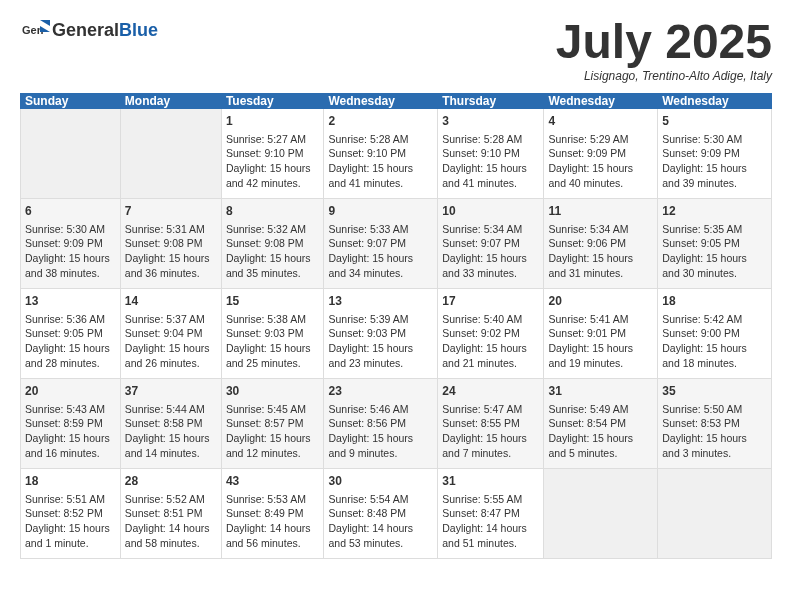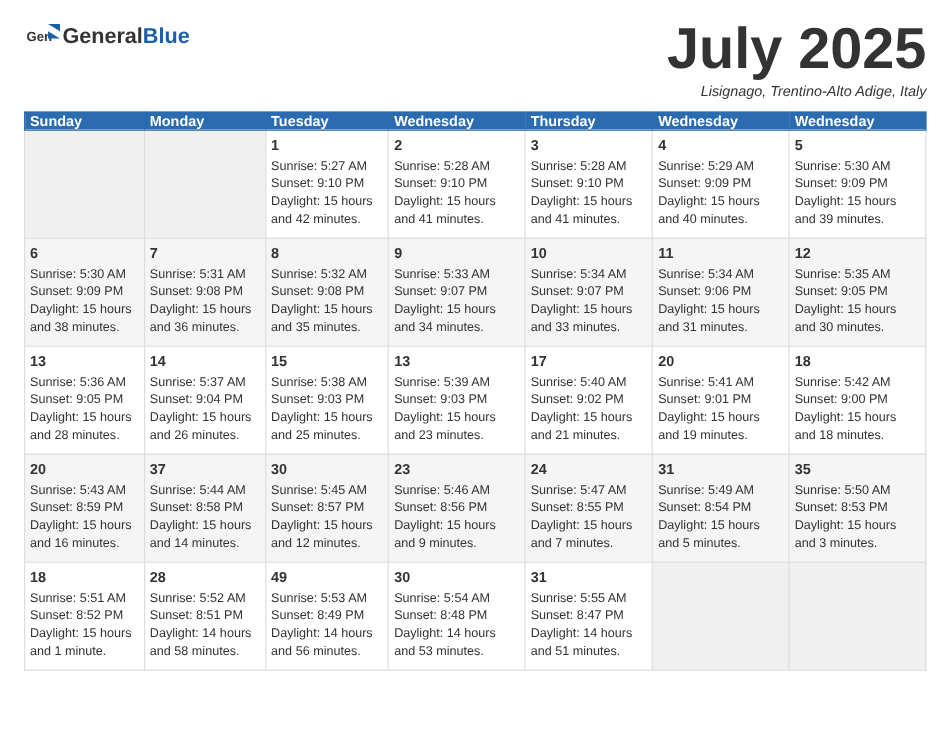--- a/index.html
+++ b/index.html
@@ -163,20 +163,20 @@
         <td><span class="day-number">37</span><span>Sunrise: 5:44 AM<br>Sunset: 8:58 PM<br>Daylight: 15 hours and 14 minutes.</span></td>
         <td><span class="day-number">30</span><span>Sunrise: 5:45 AM<br>Sunset: 8:57 PM<br>Daylight: 15 hours and 12 minutes.</span></td>
         <td><span class="day-number">23</span><span>Sunrise: 5:46 AM<br>Sunset: 8:56 PM<br>Daylight: 15 hours and 9 minutes.</span></td>
         <td><span class="day-number">24</span><span>Sunrise: 5:47 AM<br>Sunset: 8:55 PM<br>Daylight: 15 hours and 7 minutes.</span></td>
         <td><span class="day-number">31</span><span>Sunrise: 5:49 AM<br>Sunset: 8:54 PM<br>Daylight: 15 hours and 5 minutes.</span></td>
         <td><span class="day-number">35</span><span>Sunrise: 5:50 AM<br>Sunset: 8:53 PM<br>Daylight: 15 hours and 3 minutes.</span></td>
       </tr>
       <tr>
         <td><span class="day-number">18</span><span>Sunrise: 5:51 AM<br>Sunset: 8:52 PM<br>Daylight: 15 hours and 1 minute.</span></td>
         <td><span class="day-number">28</span><span>Sunrise: 5:52 AM<br>Sunset: 8:51 PM<br>Daylight: 14 hours and 58 minutes.</span></td>
-        <td><span class="day-number">49</span><span>Sunrise: 5:53 AM<br>Sunset: 8:49 PM<br>Daylight: 14 hours and 56 minutes.</span></td>
+        <td><span class="day-number">43</span><span>Sunrise: 5:53 AM<br>Sunset: 8:49 PM<br>Daylight: 14 hours and 56 minutes.</span></td>
         <td><span class="day-number">30</span><span>Sunrise: 5:54 AM<br>Sunset: 8:48 PM<br>Daylight: 14 hours and 53 minutes.</span></td>
         <td><span class="day-number">31</span><span>Sunrise: 5:55 AM<br>Sunset: 8:47 PM<br>Daylight: 14 hours and 51 minutes.</span></td>
         <td class="empty-cell"></td>
         <td class="empty-cell"></td>
       </tr>
     </tbody>
 </table>
 
 </body></html>

